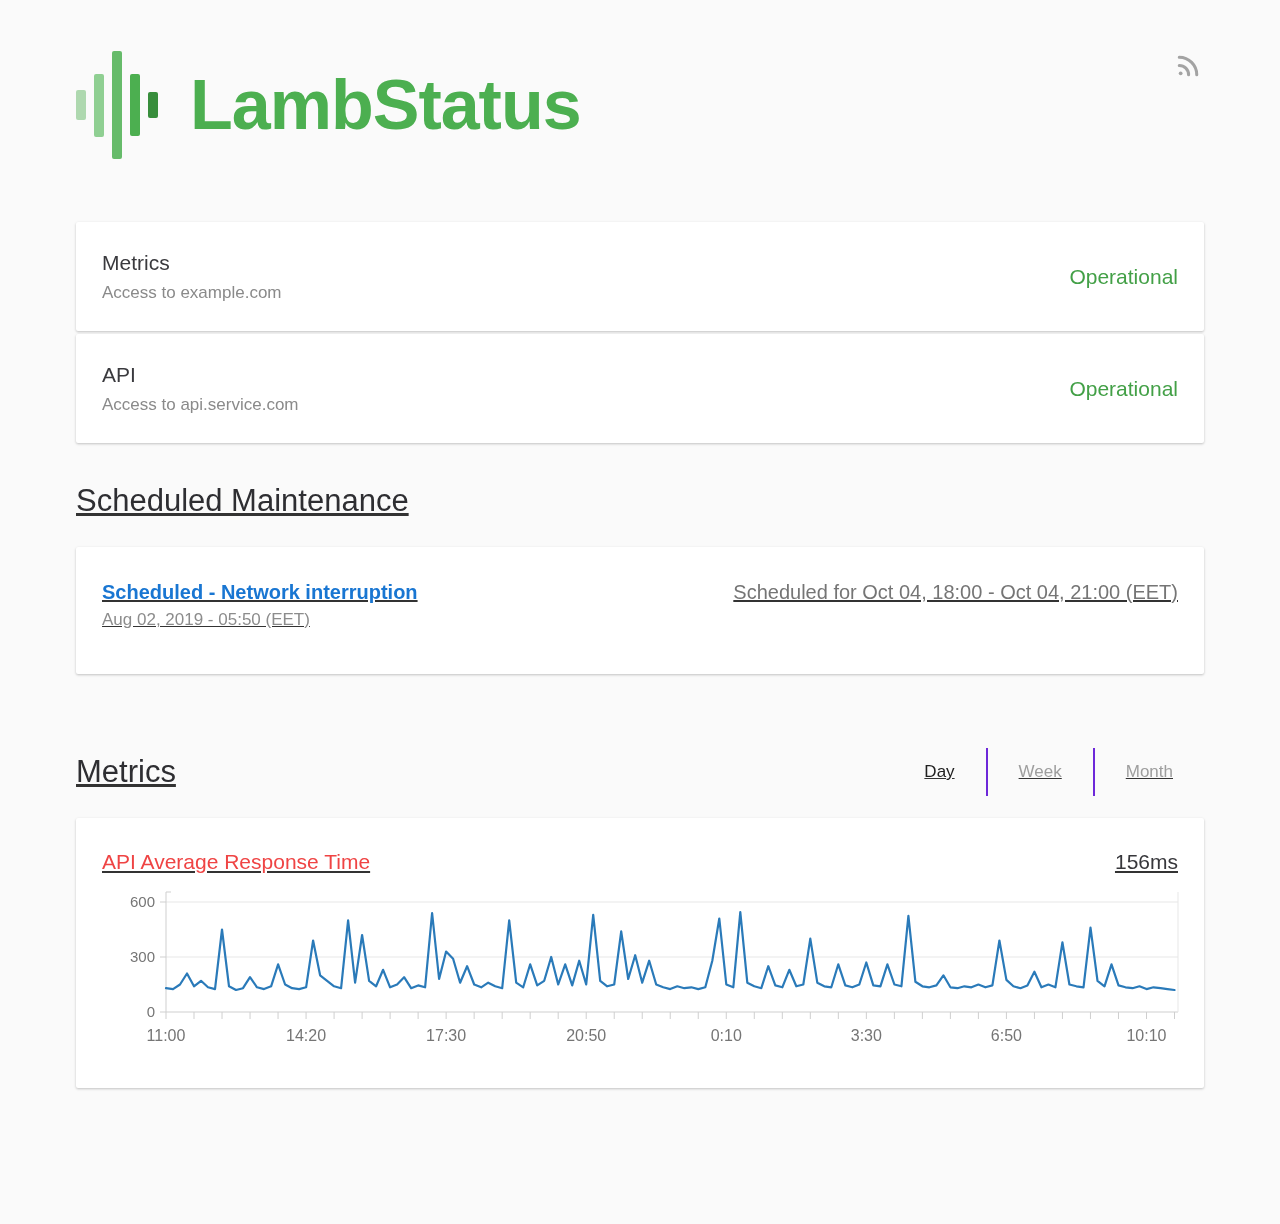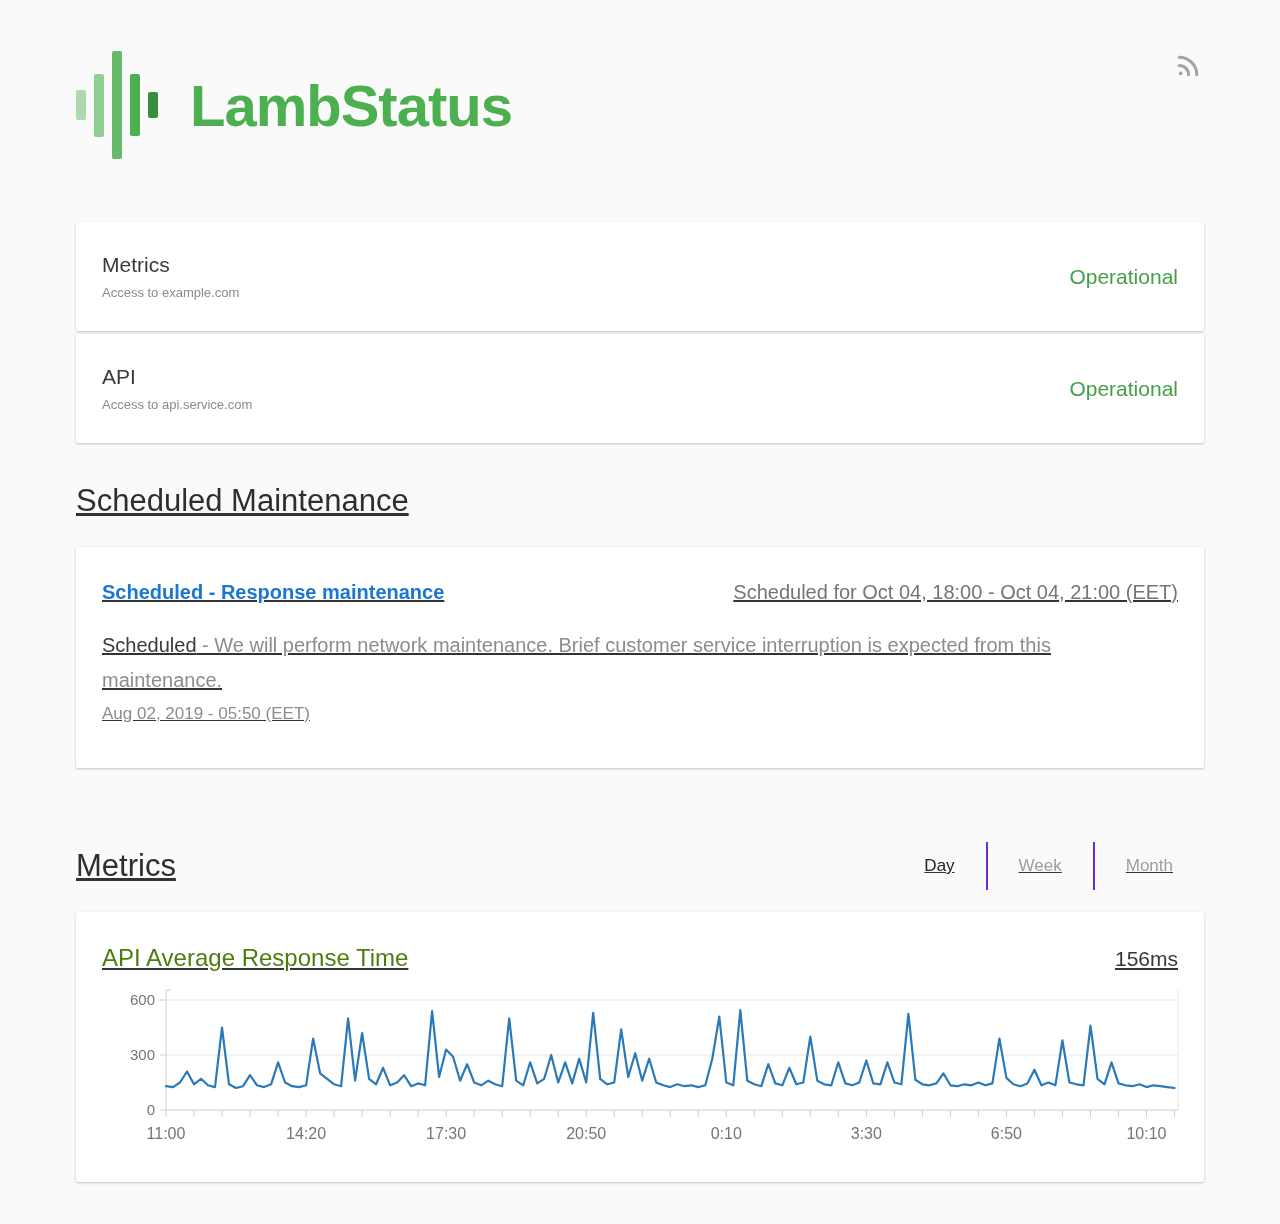--- a/index.html
+++ b/index.html
@@ -15,36 +15,36 @@
   
   .header-row { display:flex; justify-content:space-between; align-items:flex-start; padding-top:50px; }
   .logo { display:flex; align-items:center; }
   .logo-bars { display:flex; align-items:center; height:110px; }
   .logo-bars .bar { width:10px; border-radius:2px; margin-right:8px; }
   .bar1 { height:30px;  background:#aed8af; }
   .bar2 { height:63px;  background:#8fcf92; }
   .bar3 { height:108px; background:#66bb6a; }
   .bar4 { height:62px;  background:#4caf50; }
   .bar5 { height:26px;  background:#388e3c; margin-right:0 !important; }
-  .logo-text { font-size:58px; font-weight:bold; color:#4caf50; margin-left:32px; letter-spacing:-1px; }
+  .logo-text { font-size:70px; font-weight:bold; color:#4caf50; margin-left:32px; letter-spacing:-1px; }
   .rss { margin-top:2px; margin-right:2px; cursor:pointer; }
 
   
   .services { margin-top:62px; }
   .card {
     background:#fff;
     box-shadow:0 1px 3px rgba(0,0,0,.16), 0 1px 2px rgba(0,0,0,.08);
     border-radius:2px;
   }
   .service-card {
     display:flex; justify-content:space-between; align-items:center;
     padding:26px 26px; height:109px; margin-bottom:3px;
   }
   .service-name { font-size:21px; color:#3a3a3e; }
-  .service-desc { font-size:13px; color:#8a8a8a; margin-top:8px; }
+  .service-desc { font-size:17px; color:#8a8a8a; margin-top:8px; }
   .service-status { font-size:21px; }
 
   
   h2.section-title { font-size:31px; font-weight:400; color:#2e2e32; }
   .maint-section { margin-top:40px;text-decoration:underline; }
   .maint-card { margin-top:28px; padding:34px 26px 44px 26px; }
   .maint-head { display:flex; justify-content:space-between; align-items:baseline; }
   .maint-title { font-size:20px; font-weight:bold; text-decoration:none; cursor:pointer; }
   .maint-schedule { font-size:20px; color:#757575; }
   .maint-body { margin-top:24px; font-size:20px; line-height:35px; color:#8c8c8c; max-width:1060px; }
@@ -56,21 +56,21 @@
   .metrics-head { display:flex; justify-content:space-between; align-items:center; }
   .range-tabs { display:flex; align-items:center; }
   .range-tab {
     font-size:17px; color:#9e9e9e; padding:0 31px; line-height:48px;
     cursor:pointer; user-select:none;
   }
   .range-tab + .range-tab { border-left:2px solid #6d28d9; }
   .range-tab.selected { color:#212121; }
   .metric-card { margin-top:22px; padding:32px 26px 22px 26px; height:270px; }
   .metric-head { display:flex; justify-content:space-between; align-items:baseline; }
-  .metric-title { font-size:24px; color:#4d7c0f; }
+  .metric-title { font-size:21px; color:#ef4444; }
   .metric-value { font-size:21px; color:#37373b; }
   .chart-wrap { margin-top:12px; }
   svg text.tick  { font-size:15px; fill:#757575; font-family:"Liberation Sans",sans-serif; }
   svg text.xtick { font-size:16px; fill:#757575; font-family:"Liberation Sans",sans-serif; }
 </style>
 </head>
 <body>
 
 <div class="container">
 
@@ -108,25 +108,22 @@
         <div class="service-desc">Access to api.service.com</div>
       </div>
       <div class="service-status" style="color:#43a047;">Operational</div>
     </div>
   </div>
 
   <div class="maint-section">
     <h2 class="section-title">Scheduled Maintenance</h2>
     <div class="card maint-card">
       <div class="maint-head">
-        <a class="maint-title" style="color:#1976d2;">Scheduled - Response maintenance</a>
+        <a class="maint-title" style="color:#1976d2;">Scheduled - Network interruption</a>
         <div class="maint-schedule">Scheduled for Oct 04, 18:00 - Oct 04, 21:00 (EET)</div>
-      </div>
-      <div class="maint-body">
-        <span class="maint-status-label">Scheduled</span><span> - We will perform network maintenance. Brief customer service interruption is expected from this maintenance.</span>
       </div>
       <div class="maint-time">Aug 02, 2019 - 05:50 (EET)</div>
     </div>
   </div>
 
   <div class="metrics-section">
     <div class="metrics-head">
       <h2 class="section-title">Metrics</h2>
       <div class="range-tabs">
         <div class="range-tab selected">Day</div>

